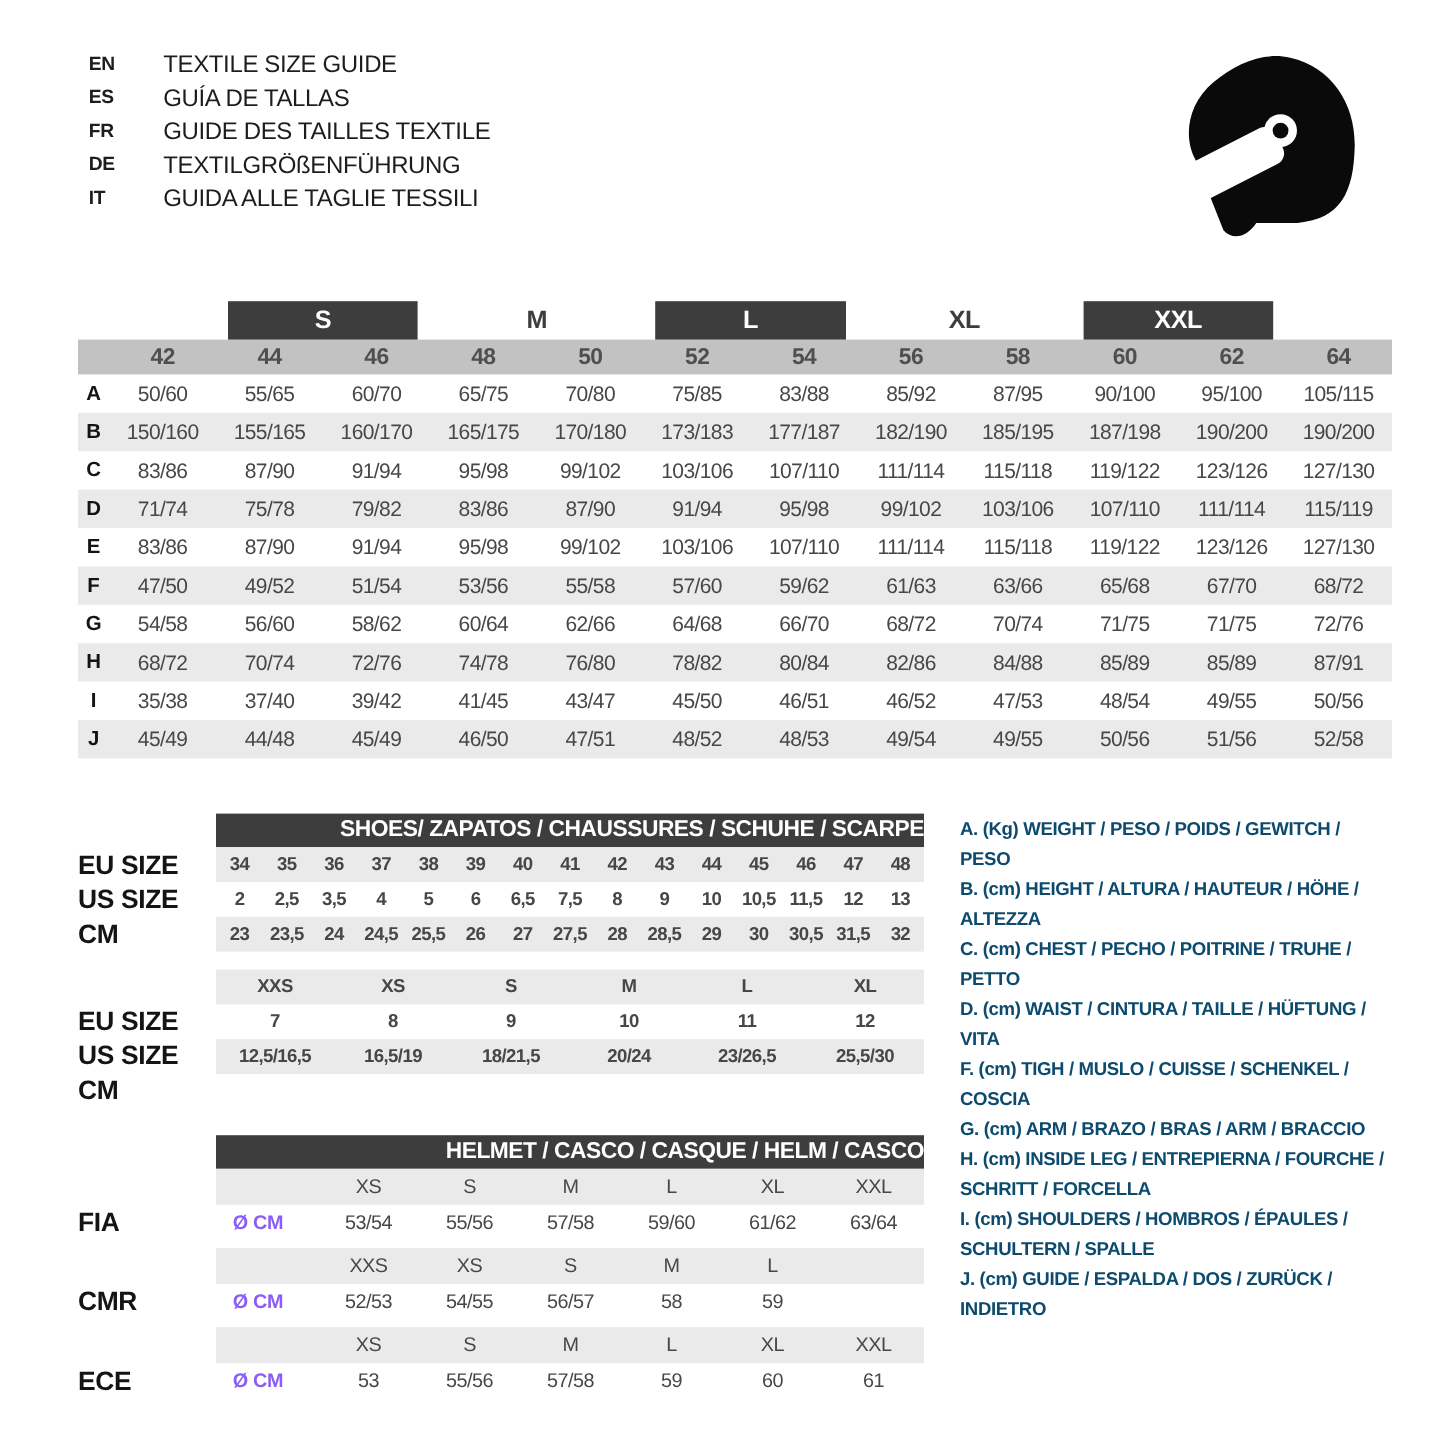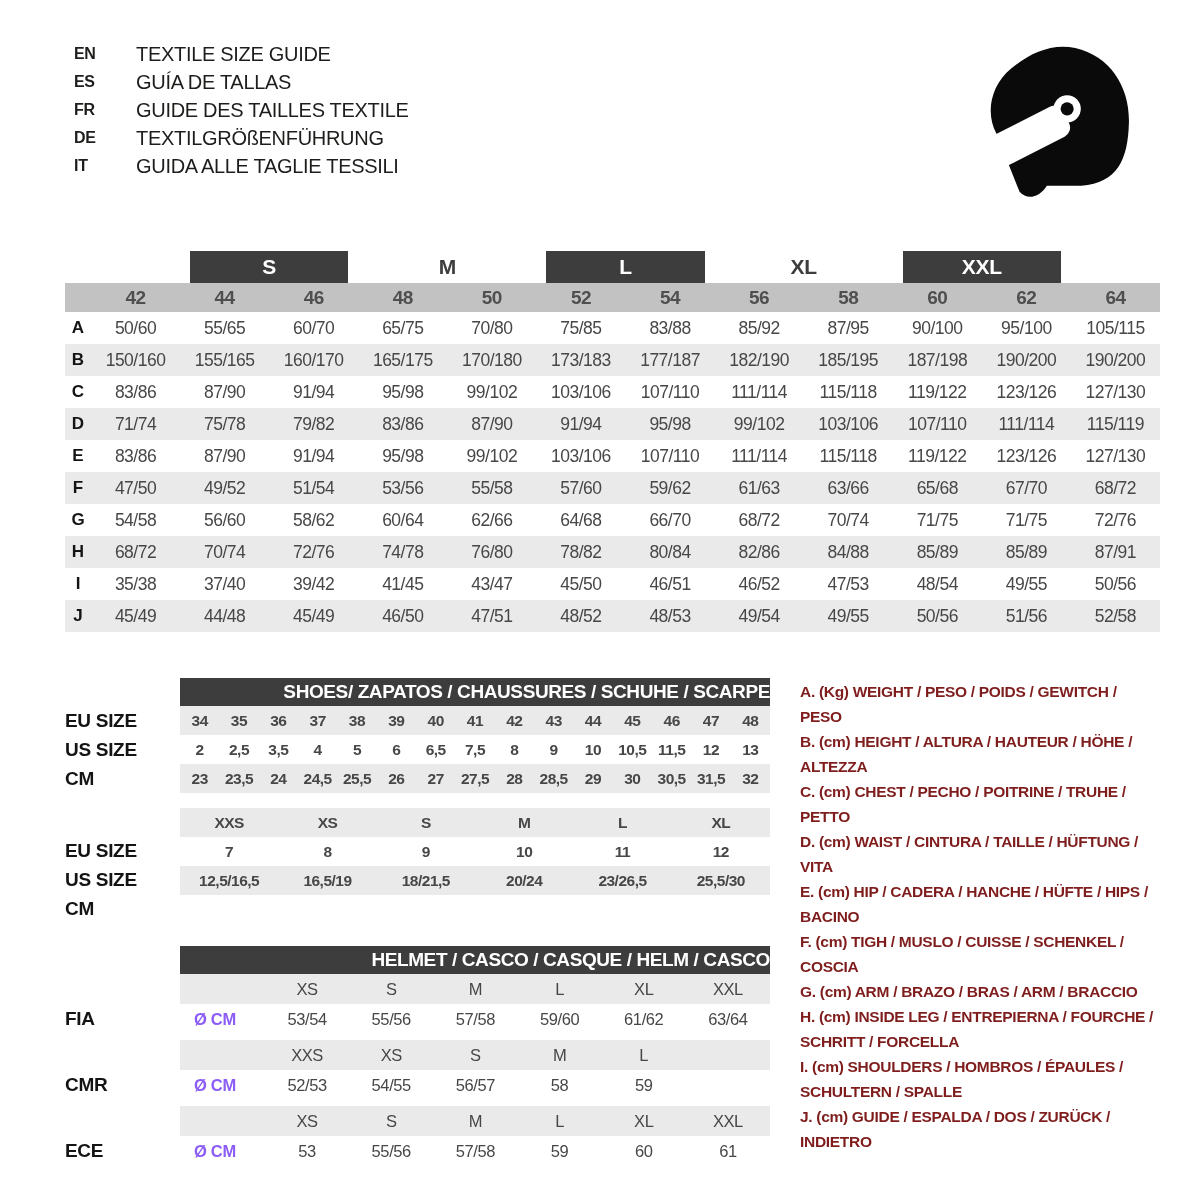--- a/index.html
+++ b/index.html
@@ -45,41 +45,41 @@
   .section { position:absolute; left:65px; display:flex; }
   .side { width:115px; flex:none; }
   .tbl { width:590px; flex:none; }
   .band-title {
     height:28px; line-height:28px; background:var(--dark-band,#3d3d3d);
     color:#fff; font-weight:bold; font-size:19px; padding-left:8px; letter-spacing:-0.4px;
     white-space:nowrap;
     text-align:right;
   }
   .side-spacer { height:28px; }
-  .side-label { font-weight:bold; font-size:19px; color:#141414; letter-spacing:-0.3px; }
+  .side-label { font-weight:bold; font-size:22px; color:#141414; letter-spacing:-0.3px; }
   .srows > .srow:nth-of-type(odd) { background:var(--row-stripe,#eaeaea); }
   .srow { display:grid; height:29px; align-items:center;font-weight:bold; }
   .scell { text-align:center; font-size:15.5px; letter-spacing:-0.5px; color:#474747; }
   .shoes-grid { grid-template-columns:repeat(15,1fr); }
   .gloves-grid { grid-template-columns:repeat(6,1fr); }
   .shoes .side-label, .gloves .side-label { height:29px; line-height:29px; }
 
   
   .hgroup { margin-bottom:6px; }
   .hrow { display:grid; grid-template-columns:85px repeat(6,1fr); align-items:center; height:30px; }
   .hrow.sizes { background:var(--row-stripe,#eaeaea); }
   .hcell { text-align:center; font-size:16.5px; letter-spacing:-0.4px; color:#474747; }
   .hcell-first { padding-left:14px; font-weight:bold; font-size:16.5px; color:#8b5cf6; letter-spacing:-0.3px; }
   .side-group { height:66px; }
   .sg-pad { height:30px; }
   .side-group .side-label { height:30px; line-height:30px; }
 
   
   .legend { position:absolute; left:800px; top:679px; width:362px; }
-  .legend-entry { font-weight:bold; font-size:15.5px; line-height:25px; letter-spacing:-0.3px; color:#7f1d1d; }
+  .legend-entry { font-weight:bold; font-size:15.5px; line-height:25px; letter-spacing:-0.3px; color:#0c4a6e; }
 </style>
 </head>
 <body>
 
 <div class="lang-block">
 
     <div class="lang-row">
       <span class="lang-code">EN</span>
       <span class="lang-title">TEXTILE SIZE GUIDE</span>
     </div>
@@ -820,21 +820,20 @@
 <div class="legend">
 
     <div class="legend-entry">A. (Kg) WEIGHT / PESO / POIDS / GEWITCH / PESO</div>
 
     <div class="legend-entry">B. (cm) HEIGHT / ALTURA / HAUTEUR / HÖHE / ALTEZZA</div>
 
     <div class="legend-entry">C. (cm) CHEST / PECHO / POITRINE / TRUHE / PETTO</div>
 
     <div class="legend-entry">D. (cm) WAIST / CINTURA / TAILLE / HÜFTUNG / VITA</div>
 
-    <div class="legend-entry">E. (cm) HIP / CADERA / HANCHE / HÜFTE / HIPS / BACINO</div>
 
     <div class="legend-entry">F. (cm) TIGH / MUSLO / CUISSE / SCHENKEL / COSCIA</div>
 
     <div class="legend-entry">G. (cm) ARM / BRAZO / BRAS / ARM / BRACCIO</div>
 
     <div class="legend-entry">H. (cm) INSIDE LEG / ENTREPIERNA / FOURCHE / SCHRITT / FORCELLA</div>
 
     <div class="legend-entry">I. (cm) SHOULDERS / HOMBROS / ÉPAULES / SCHULTERN / SPALLE</div>
 
     <div class="legend-entry">J. (cm) GUIDE / ESPALDA / DOS / ZURÜCK / INDIETRO</div>

